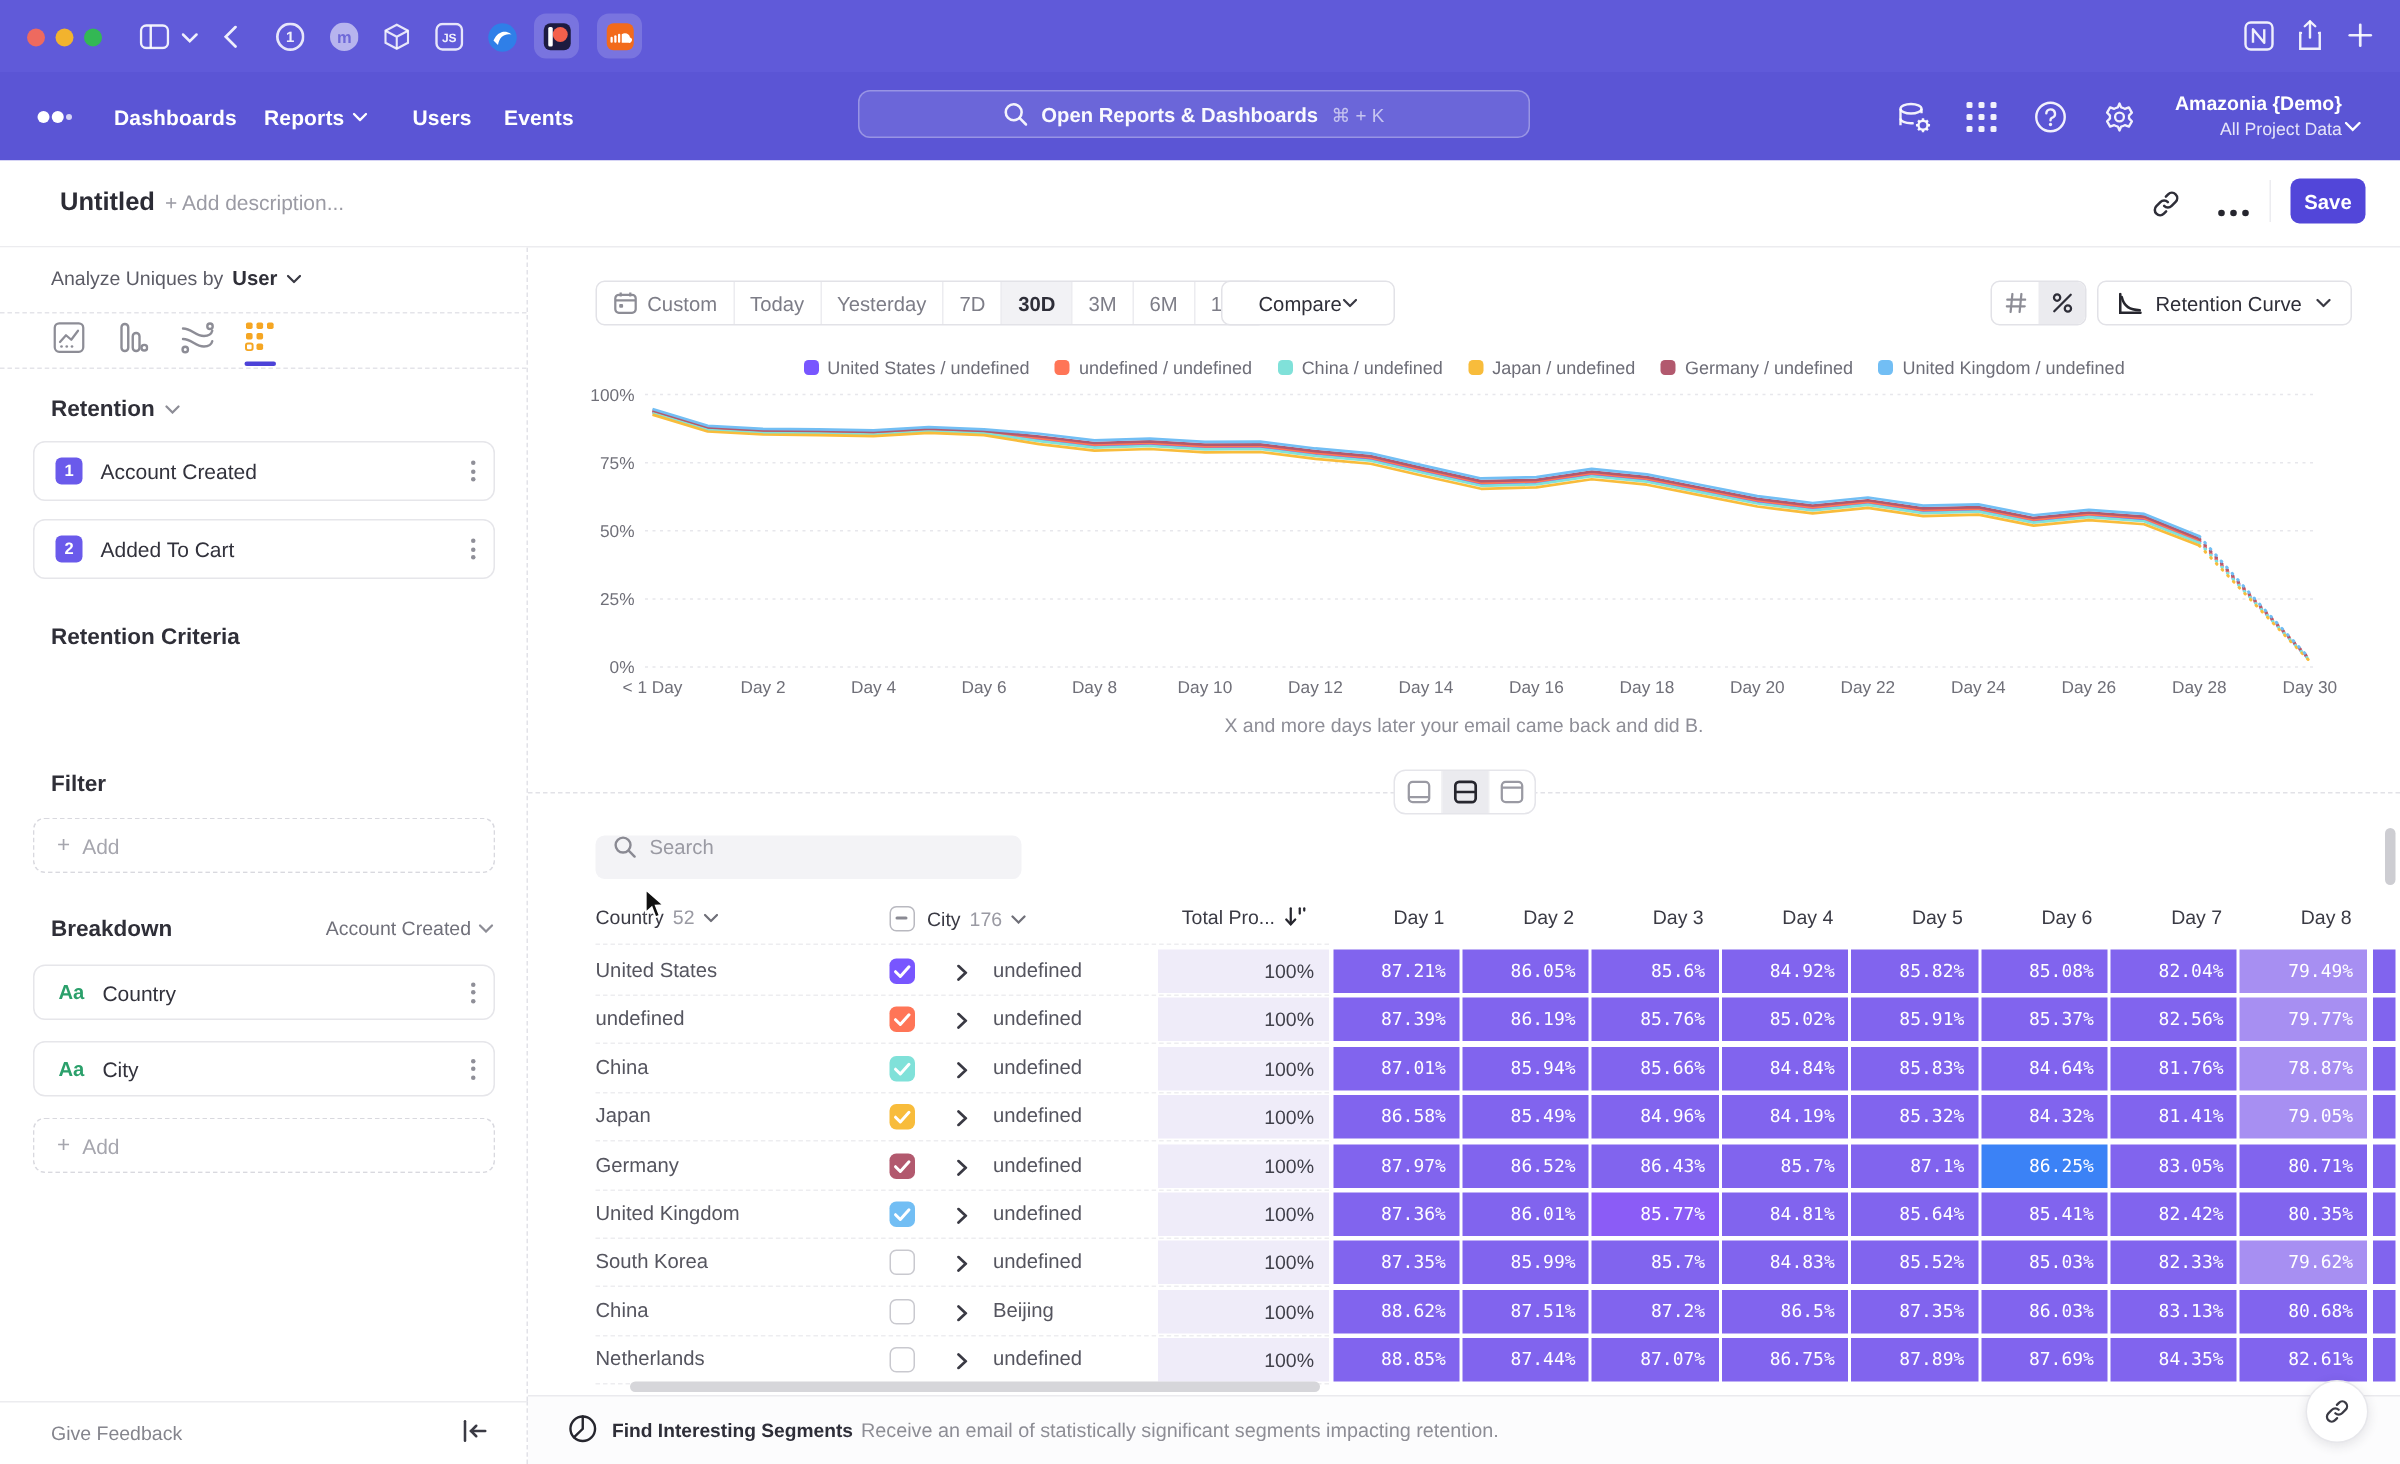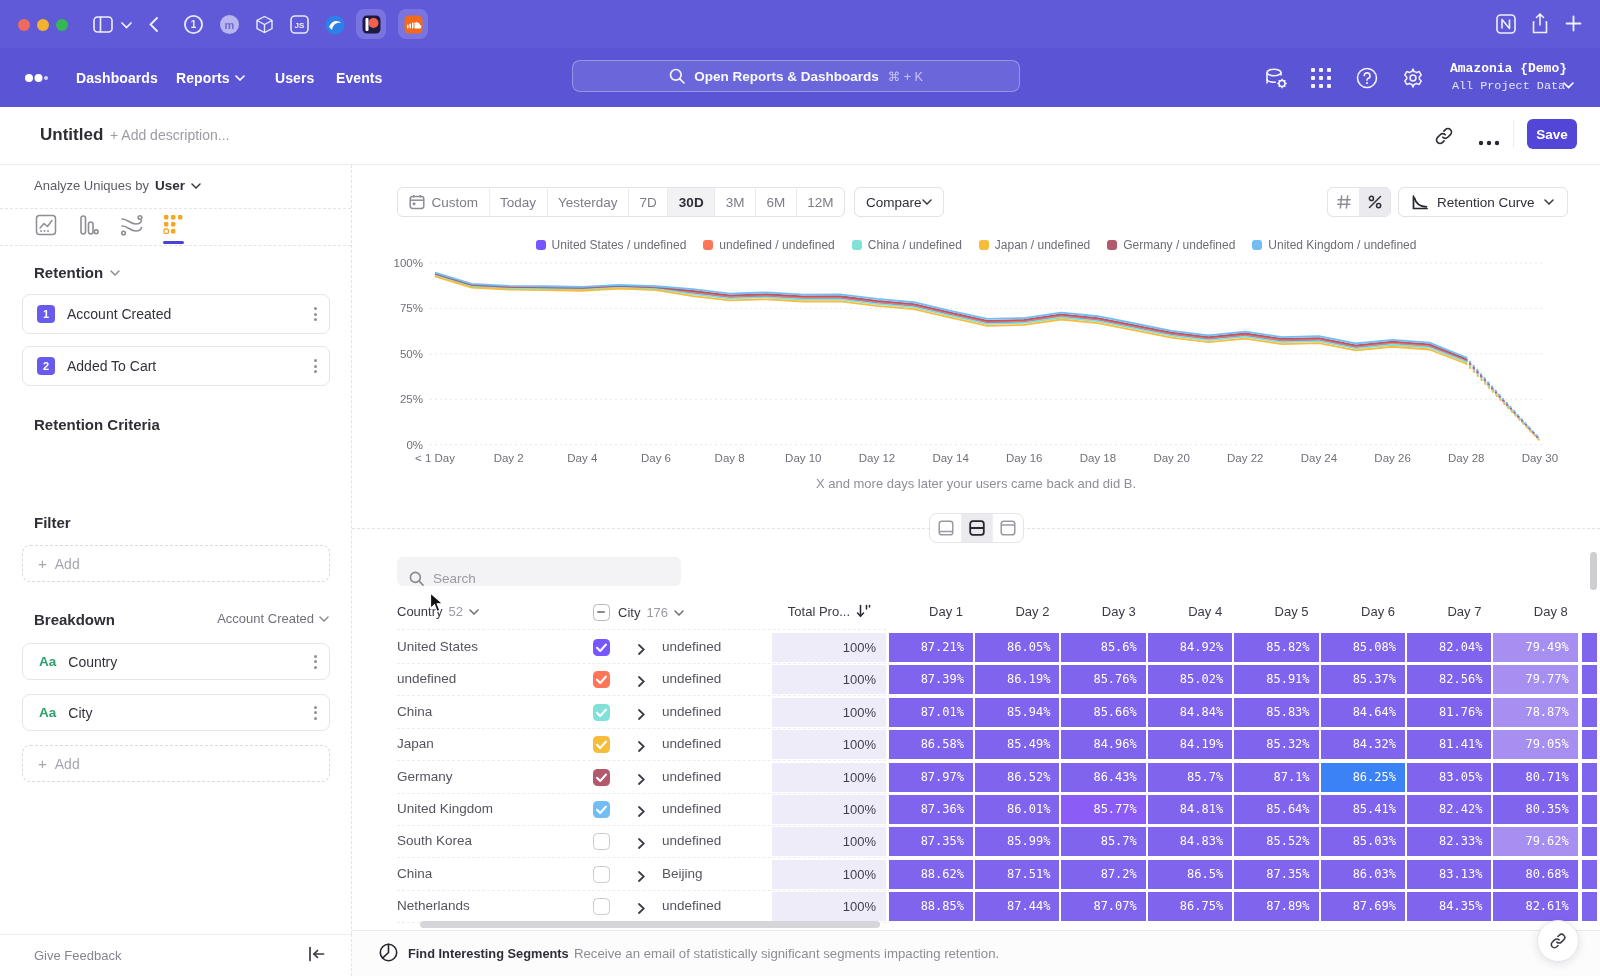--- a/index.html
+++ b/index.html
@@ -19,21 +19,21 @@
   #url-favicon i { position:absolute; background:#6a5aeb; border-radius:50%; }
   #ext-puck { position:absolute; right:8px; top:2px; width:21px; height:21px; border-radius:50%; background:rgba(255,255,255,.85); display:flex; align-items:center; justify-content:center; gap:1.5px; }
   #ext-puck i { width:3px; height:3px; border-radius:50%; background:#7a74dd; }
 
   
   .nav-item { position:absolute; top:22px; color:#ffffff; font-size:14px; font-weight:600; letter-spacing:.1px; display:flex; align-items:center; gap:5px; }
   #nav-search { position:absolute; left:572px; top:12px; width:448px; height:32px; border-radius:8px; background:rgba(255,255,255,.10); border:1px solid rgba(255,255,255,.30); display:flex; align-items:center; justify-content:center; gap:9px; }
   #nav-search .q { color:rgba(255,255,255,.96); font-size:13.5px; font-weight:600; }
   #nav-search .k { color:rgba(255,255,255,.62); font-size:12.5px; }
   .nav-right-ic { position:absolute; top:19px; color:rgba(255,255,255,.92); }
-  #account { position:absolute; left:1450px; top:13px; text-align:center; color:#fff;font-family:Liberation Mono, monospace; }
+  #account { position:absolute; left:1450px; top:13px; text-align:right; color:#fff; }
   #account .nm { font-size:13px; font-weight:700; }
   #account .sc { font-size:11.8px; color:rgba(255,255,255,.85); margin-top:3px; }
 
   
   #title-row { position:absolute; left:0; top:107px; width:1600px; height:58px; background:#fff; border-bottom:1px solid #ececef; }
   #page-title { position:absolute; left:40px; top:18px; font-size:17px; font-weight:700; color:#2c2c35; }
   #page-desc { position:absolute; left:110px; top:20px; font-size:14px; color:#9b9ba4; }
   #save-btn { position:absolute; left:1527px; top:12px; width:50px; height:30px; border-radius:6px; background:#5246d9; color:#fff; font-size:13.5px; font-weight:600; border:none; display:flex; align-items:center; justify-content:center; }
   .title-ic { position:absolute; top:19px; color:#2e2e38; }
   #title-divider { position:absolute; left:1513px; top:13px; height:28px; border-left:1px solid #ececf0; }
@@ -74,21 +74,21 @@
   .lg-item { display:flex; align-items:center; gap:6px; font-size:12px; color:#6d6d77; }
   .lg-sw { width:10px; height:10px; border-radius:3px; }
   #chart-caption { position:absolute; left:352px; top:476px; width:1248px; text-align:center; font-size:13px; color:#8e8e97; }
   #section-divider { position:absolute; left:352px; top:528px; width:1248px; border-top:1px dashed #e2e2e7; }
   #view-toggle { position:absolute; left:929px; top:513px; height:30px; background:#fff; border:1px solid #e5e5ea; border-radius:8px; display:flex; overflow:hidden; }
   .view-seg { width:31px; height:28px; display:flex; align-items:center; justify-content:center; color:#9a9aa3; border-left:1px solid #efeff2; }
   .view-seg:first-child { border-left:none; }
   .view-seg.sel { background:#ebebef; color:#26262e; }
 
   
-  #search-box { position:absolute; left:397px; top:557px; width:284px; height:29px; background:#f3f3f6; border-radius:6px; display:flex; align-items:flex-end; color:#9a9aa3; }
+  #search-box { position:absolute; left:397px; top:557px; width:284px; height:29px; background:#f3f3f6; border-radius:6px; display:flex; align-items:flex-start; color:#9a9aa3; }
   #search-box svg { margin-left:12px; }
   #search-box .ph { margin-left:9px; font-size:13.5px; }
   #table { position:absolute; left:352px; top:600px; width:1248px; }
   #thead { position:relative; height:27px; font-size:13px; color:#3a3a44; }
   .th { position:absolute; top:4px; white-space:nowrap; display:flex; align-items:center; gap:6px; }
   .cnt { color:#9a9aa3; }
   .day-th { position:absolute; top:4px; text-align:right; padding-right:10px; }
   .trow { position:absolute; left:0; width:1248px; height:29px; }
   .row-sep { position:absolute; left:45px; right:714px; bottom:-2px; border-top:1px dashed #ededf0; }
   .td-country { position:absolute; left:45px; top:6px; font-size:13.5px; color:#55555f; }
@@ -465,21 +465,21 @@
     <span class="date-seg">
       <span>3M</span>
     </span>
     <span class="date-seg">
       <span>6M</span>
     </span>
     <span class="date-seg">
       <span>12M</span>
     </span>
   </div>
-<div class="ctl-btn" style="left:854px;padding:0 11px;gap:0">
+<div class="ctl-btn" style="left:814px;padding:0 24px;gap:0">
   <span>Compare</span>
   <svg width="10" height="6" viewBox="0 0 10 6" fill="none" stroke="#3a3a44" stroke-width="1.5" stroke-linecap="round">
       <path d="M1 1 L5 5 L9 1"></path>
     </svg>
 </div>
 <div id="unit-toggle">
   <span class="unit-seg">
     <svg width="14" height="14" viewBox="0 0 14 14" stroke="currentColor" stroke-width="1.5" stroke-linecap="round">
         <line x1="4.6" y1="1" x2="3.4" y2="13"></line>
         <line x1="10.6" y1="1" x2="9.4" y2="13"></line>
@@ -565,21 +565,21 @@
     <polyline points="1114.24,108.13681999999999 1151.07,148.5469 1187.8999999999999,187.88495" fill="none" stroke="#FF7557" stroke-width="2" stroke-linecap="round" stroke-dasharray="0.5 5"></polyline>
     <polyline points="83,23.31926 119.83,34.58466 156.66,36.58335999999999 193.49,36.94676 230.32,37.67356000000001 267.15,35.49316 303.98,36.94676 340.81,42.07069999999999 377.64,46.4315 414.46999999999997,45.34130000000001 451.29999999999995,47.52169999999999 488.13,47.34 524.96,51.88249999999999 561.79,55.153099999999995 598.62,63.69299999999999 635.4499999999999,71.86949999999999 672.28,70.96099999999998 709.11,65.50999999999999 745.9399999999999,69.144 782.77,76.41199999999999 819.5999999999999,83.68 856.43,88.2225 893.26,84.5885 930.0899999999999,90.0395 966.92,89.131 1003.75,96.399 1040.58,92.76499999999999 1077.4099999999999,95.4905 1114.24,109.93565000000001" fill="none" stroke="#80E1D9" stroke-width="1.8" stroke-linejoin="round"></polyline>
     <polyline points="1114.24,109.93565000000001 1151.07,149.54625 1187.8999999999999,188.37554" fill="none" stroke="#80E1D9" stroke-width="2" stroke-linecap="round" stroke-dasharray="0.5 5"></polyline>
     <polyline points="83,24.40945999999999 119.83,35.674859999999995 156.66,37.67356000000001 193.49,38.03695999999999 230.32,38.763760000000005 267.15,36.58335999999999 303.98,38.03695999999999 340.81,44.0694 377.64,48.430199999999985 414.46999999999997,47.34 451.29999999999995,49.5204 488.13,49.33869999999999 524.96,53.88119999999999 561.79,57.1518 598.62,65.69169999999998 635.4499999999999,73.86819999999999 672.28,72.95969999999998 709.11,67.50869999999999 745.9399999999999,71.14269999999999 782.77,78.41069999999999 819.5999999999999,85.67869999999999 856.43,90.2212 893.26,86.5872 930.0899999999999,92.0382 966.92,91.1297 1003.75,98.3977 1040.58,94.76369999999999 1077.4099999999999,97.4892 1114.24,111.73447999999999" fill="none" stroke="#F8BC3B" stroke-width="1.8" stroke-linejoin="round"></polyline>
     <polyline points="1114.24,111.73447999999999 1151.07,150.5456 1187.8999999999999,188.8843" fill="none" stroke="#F8BC3B" stroke-width="2" stroke-linecap="round" stroke-dasharray="0.5 5"></polyline>
     <polyline points="83,21.611280000000008 119.83,32.87668000000001 156.66,34.87538 193.49,35.238780000000006 230.32,35.96557999999999 267.15,33.78518000000001 303.98,35.238780000000006 340.81,38.98180000000001 377.64,43.34259999999999 414.46999999999997,42.2524 451.29999999999995,44.43280000000001 488.13,44.251099999999994 524.96,48.79359999999999 561.79,52.06419999999999 598.62,60.60409999999999 635.4499999999999,68.78059999999999 672.28,67.87209999999999 709.11,62.42109999999999 745.9399999999999,66.0551 782.77,73.3231 819.5999999999999,80.59109999999998 856.43,85.13359999999999 893.26,81.49959999999999 930.0899999999999,86.95059999999998 966.92,86.04209999999999 1003.75,93.31009999999998 1040.58,89.67609999999999 1077.4099999999999,92.40159999999999 1114.24,107.15564" fill="none" stroke="#B2596E" stroke-width="1.8" stroke-linejoin="round"></polyline>
     <polyline points="1114.24,107.15564 1151.07,148.0018 1187.8999999999999,187.61239999999998" fill="none" stroke="#B2596E" stroke-width="2" stroke-linecap="round" stroke-dasharray="0.5 5"></polyline>
     <polyline points="83,20.61193000000001 119.83,31.877329999999986 156.66,33.87603 193.49,34.23943000000001 230.32,34.966229999999996 267.15,32.78582999999999 303.98,34.23943000000001 340.81,37.164800000000014 377.64,41.5256 414.46999999999997,40.4354 451.29999999999995,42.61580000000001 488.13,42.434099999999994 524.96,46.97659999999999 561.79,50.24719999999999 598.62,58.78709999999999 635.4499999999999,66.96359999999999 672.28,66.0551 709.11,60.60409999999999 745.9399999999999,64.2381 782.77,71.50609999999999 819.5999999999999,78.77409999999999 856.43,83.3166 893.26,79.6826 930.0899999999999,85.13359999999999 966.92,84.2251 1003.75,91.49309999999998 1040.58,87.85909999999998 1077.4099999999999,90.5846 1114.24,105.52033999999999" fill="none" stroke="#72BEF4" stroke-width="1.8" stroke-linejoin="round"></polyline>
     <polyline points="1114.24,105.52033999999999 1151.07,147.0933 1187.8999999999999,187.15814999999998" fill="none" stroke="#72BEF4" stroke-width="2" stroke-linecap="round" stroke-dasharray="0.5 5"></polyline>
   </svg>
-<div id="chart-caption">X and more days later your users came back and did B.</div>
+<div id="chart-caption">X and more days later your email came back and did B.</div>
 
 <div id="section-divider"></div>
 <div id="view-toggle">
   <span class="view-seg">
     <svg width="16" height="16" viewBox="0 0 16 16" fill="none" stroke="currentColor" stroke-width="1.5">
         <rect x="1.2" y="1.2" width="13.6" height="13.6" rx="2.6"></rect>
         <line x1="1.2" y1="11.4" x2="14.8" y2="11.4"></line>
       </svg>
   </span>
   <span class="view-seg sel">

